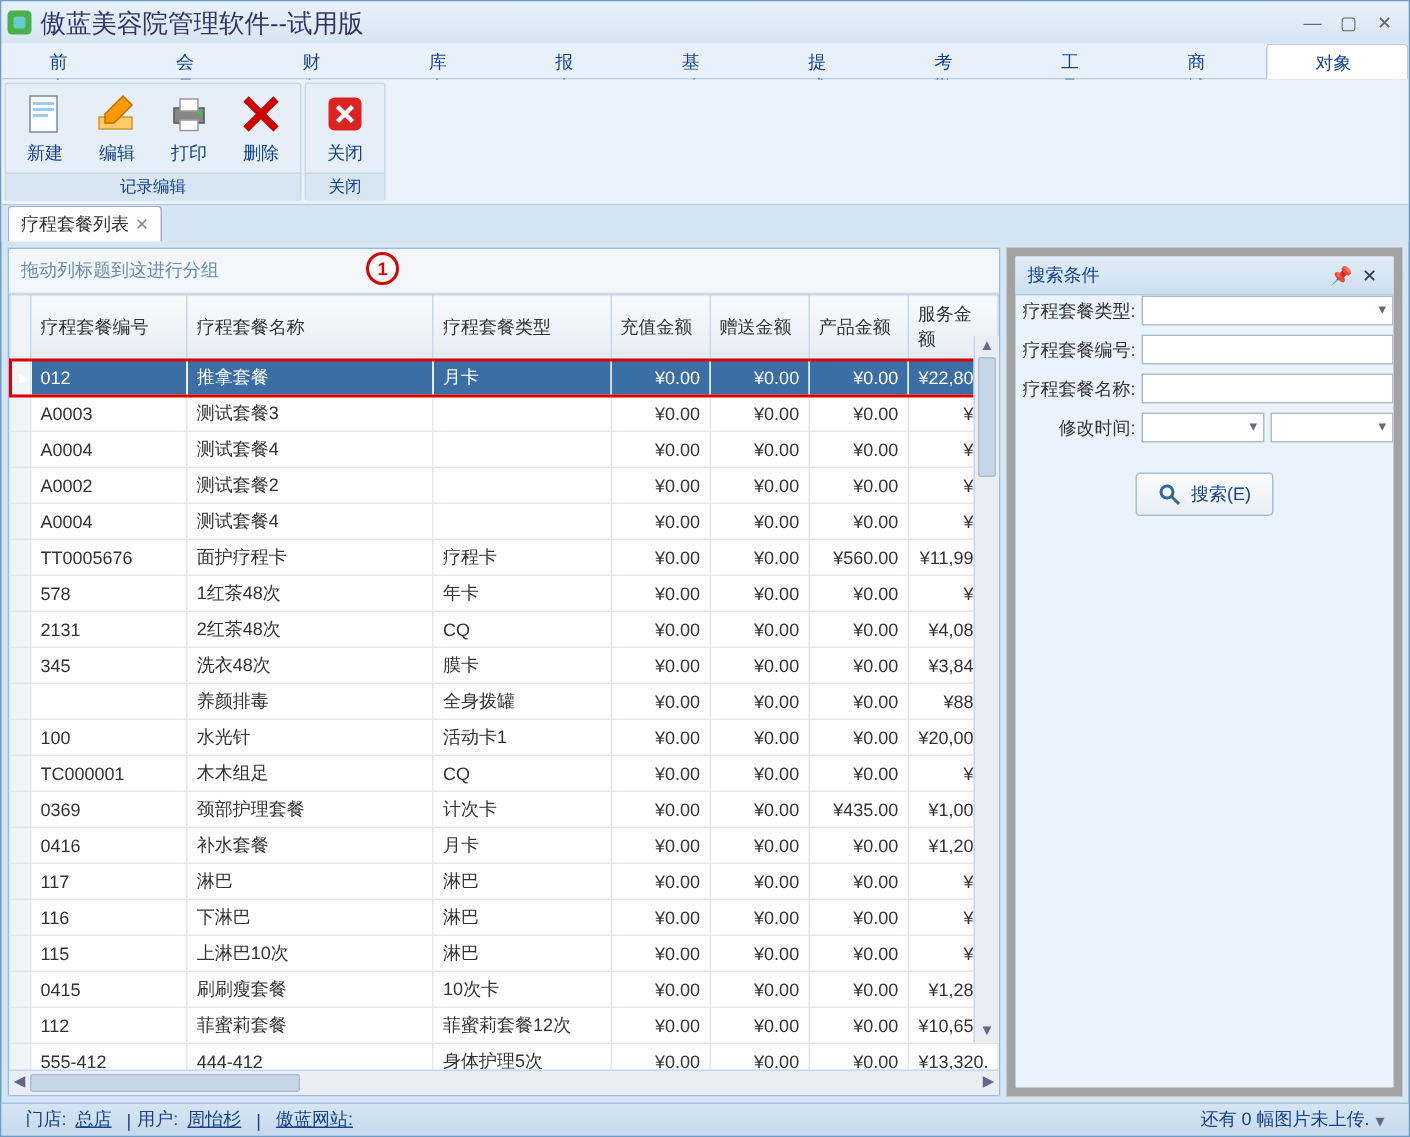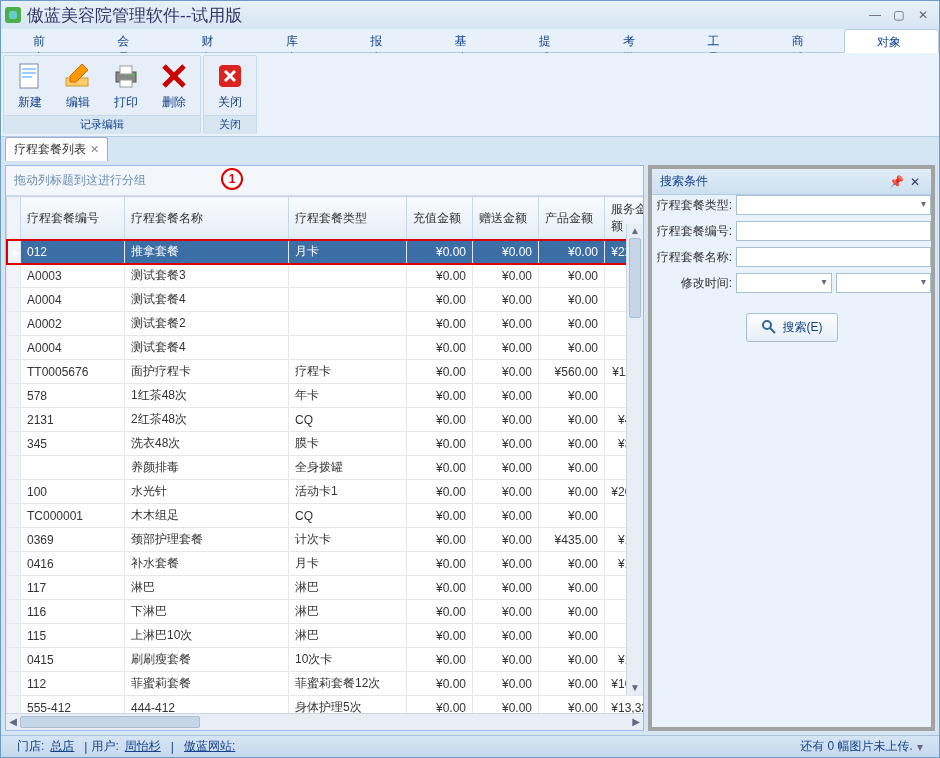--- a/index.html
+++ b/index.html
@@ -34,31 +34,31 @@
 .grid .num { text-align: right; }
 .grid tr.sel td { background: #3b6ea5; color: #fff; }
 .grid tr.sel { outline: 2px solid #d00; outline-offset: -1px; }
 .rowhead { width: 14px !important; background: #f0f4f8 !important; }
 .vscroll { position: absolute; right: 0; top: 28px; bottom: 18px; width: 17px; background: #e8eef4; border-left: 1px solid #c8d8e8; }
 .vscroll .thumb { position: absolute; left: 2px; right: 2px; top: 14px; height: 80px; background: #c7d6e6; border: 1px solid #a9bed3; border-radius: 2px; }
 .vscroll .arr { position: absolute; left: 0; right: 0; height: 14px; text-align: center; color: #668; font-size: 10px; line-height: 14px; }
 .hscroll { height: 17px; background: #e8eef4; border-top: 1px solid #c8d8e8; position: relative; }
 .hscroll .thumb { position: absolute; top: 2px; bottom: 2px; left: 14px; width: 180px; background: #c7d6e6; border: 1px solid #a9bed3; border-radius: 2px; }
 .hscroll .arr { position: absolute; top: 0; bottom: 0; width: 14px; text-align: center; color: #668; font-size: 10px; line-height: 15px; }
-.side-panel { width: 287px; background: #eaf2fb; border: 4px solid #a3a3a3; display: flex; flex-direction: column; }
+.side-panel { width: 264px; background: #eaf2fb; border: 6px solid #a3a3a3; display: flex; flex-direction: column; }
 .side-header { background: linear-gradient(#e0ecf7, #cde0f0); padding: 4px 8px; color: #15428b; display: flex; align-items: center; border-bottom: 1px solid #b5cde2; }
 .side-header .sp { flex: 1; }
 .side-header .act { cursor: pointer; color: #336; padding: 0 3px; }
 .side-body { padding: 0; }
 .frow { display: flex; align-items: center; margin-bottom: 6px; gap: 4px; }
 .frow label { width: 80px; text-align: right; color: #333; }
 .frow .inp { flex: 1; height: 20px; border: 1px solid #a8bed0; background: #fff; }
 .frow .combo { flex: 1; height: 20px; border: 1px solid #a8bed0; background: #fff; position: relative; }
 .frow .combo::after { content: "▾"; position: absolute; right: 4px; top: 2px; color: #668; font-size: 10px; }
-.search-btn { display: inline-flex; align-items: flex-start; gap: 6px; padding: 5px 14px; border: 1px solid #a8bed0; background: linear-gradient(#fdfdfe, #e6eef6); border-radius: 3px; cursor: pointer; color: #15428b; margin: 14px auto 0; }
+.search-btn { display: inline-flex; align-items: flex-end; gap: 6px; padding: 5px 14px; border: 1px solid #a8bed0; background: linear-gradient(#fdfdfe, #e6eef6); border-radius: 3px; cursor: pointer; color: #15428b; margin: 14px auto 0; }
 .search-row { text-align: center; }
 .statusbar { height: 22px; background: linear-gradient(#d6e5f3, #c6d9ed); border-top: 1px solid #a8c2db; display: flex; align-items: center; padding: 0 16px; color: #15428b; font-size: 12px; }
 .statusbar .sp { flex: 1; }
 .statusbar .link { color: #15428b; text-decoration: underline; cursor: pointer; margin: 0 6px; }
 svg { display: block; }
 </style>
 </head>
 <body>
 
 <div class="window">

